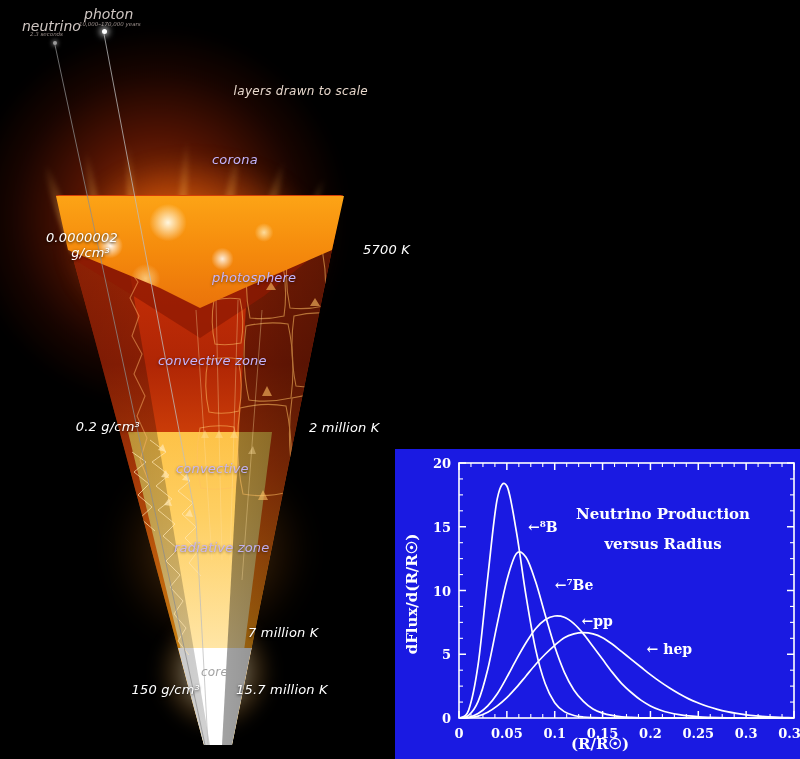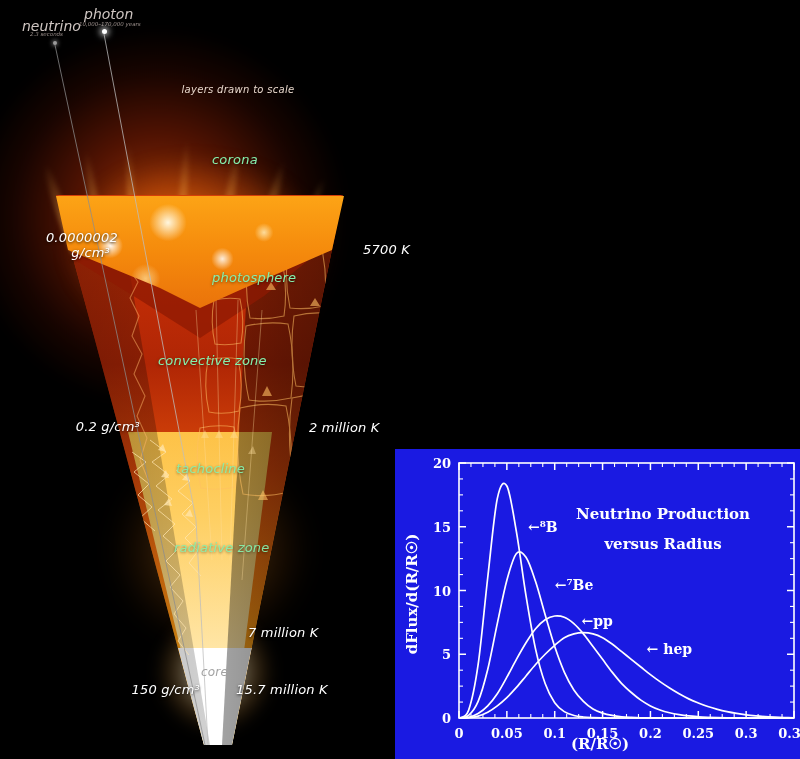--- a/index.html
+++ b/index.html
@@ -99,34 +99,35 @@
     background:linear-gradient(to top, rgba(255,190,80,.55), rgba(255,150,40,0));
     filter:blur(2.2px); border-radius:50%;
   }
 
   
   #cells{ position:absolute; left:0; top:0; width:400px; height:759px; pointer-events:none; }
 
   
   .lbl{ position:absolute; font-style:italic; white-space:nowrap;
         font-family:"DejaVu Sans", sans-serif; letter-spacing:.2px; }
-  .lbl-zone{ font-size:13px; color:#86efac; text-shadow:0 1px 3px rgba(0,0,0,.55); }
+  .lbl-zone{ font-size:13px; color:#c4b5fd; text-shadow:0 1px 3px rgba(0,0,0,.55); }
   .lbl-side{ font-size:13px; color:#fff; text-shadow:0 1px 3px rgba(0,0,0,.8); }
   .lbl-side.r{ text-align:right; }
 
   #title{
     position:absolute; left:108px; top:83px; width:260px; text-align:center;
   }
   #title .t{
     font-size:26px; font-style:italic; font-weight:300; color:#f2e6de;
     letter-spacing:.5px; text-shadow:0 1px 4px rgba(0,0,0,.6);
   }
   #title .s{
-    font-size:10px; font-style:italic; color:#e8d8cc; letter-spacing:.3px;
+    font-size:12px; font-style:italic; color:#e8d8cc; letter-spacing:.3px;
     margin-top:1px;
+    text-align:right;
   }
 
   .particle{ position:absolute; }
   .particle .pname{
     position:absolute; font-size:14px; font-style:italic; color:#cfc6c2;
     white-space:nowrap;
   }
   .particle .ptime{
     position:absolute; font-size:5.5px; font-style:italic; color:#9a8e8a;
     white-space:nowrap;
@@ -260,21 +261,21 @@
   </div>
 
   <svg style="position:absolute; left:0; top:0; width:400px; height:760px;">
     <path d="M55,45 L205,745" stroke="#8c8c8c" stroke-width="0.9" fill="none" opacity="0.85"></path>
     <path d="M104,34 L196,520 L208,745" stroke="#bdbdbd" stroke-width="0.9" fill="none" opacity="0.85"></path>
   </svg>
 
   <div class="lbl lbl-zone" style="left:212px; top:152px;">corona</div>
   <div class="lbl lbl-zone" style="left:212px; top:234px;margin-top:36px;">photosphere</div>
   <div class="lbl lbl-zone" style="left:158px; top:353px;">convective zone</div>
-  <div class="lbl lbl-zone" style="left:176px; top:461px; opacity:.92;">tachocline</div>
+  <div class="lbl lbl-zone" style="left:176px; top:461px; opacity:.92;">convective</div>
   <div class="lbl lbl-zone" style="left:174px; top:540px; opacity:.92;">radiative zone</div>
   <div class="lbl lbl-zone" style="left:201px; top:665px; color:#a3a3a3; text-shadow:none; font-size:12px;">core</div>
 
   <div class="lbl lbl-side r" style="left:8px; top:230px; width:110px;">0.0000002</div>
   <div class="lbl lbl-side r" style="left:0px; top:245px; width:110px;">g/cm³</div>
   <div class="lbl lbl-side r" style="left:0px; top:419px; width:140px;">0.2 g/cm³</div>
   <div class="lbl lbl-side r" style="left:0px; top:682px; width:200px;">150 g/cm³</div>
 
   <div class="lbl lbl-side" style="left:363px; top:242px;">5700 K</div>
   <div class="lbl lbl-side" style="left:309px; top:420px;">2 million K</div>

